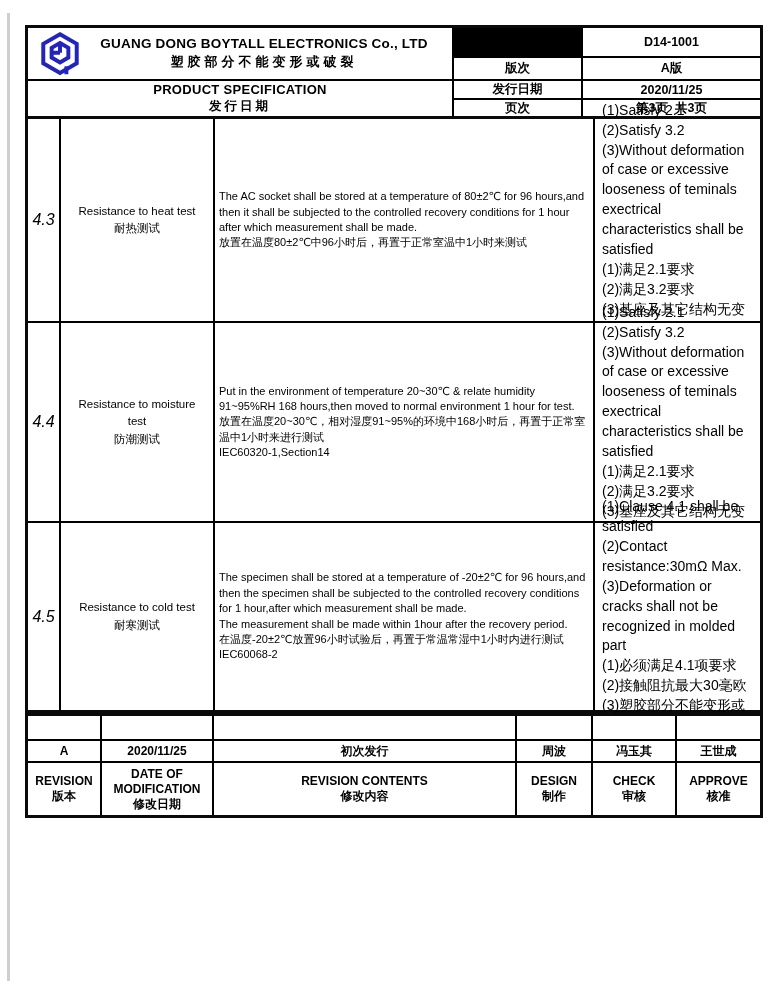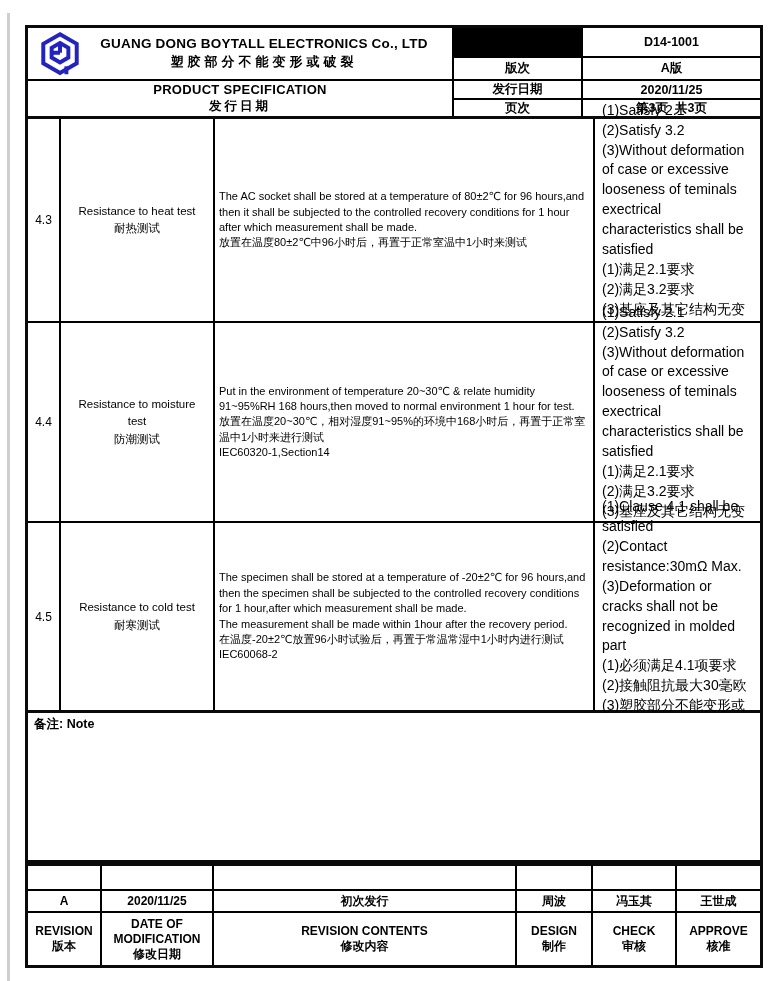--- a/index.html
+++ b/index.html
@@ -65,21 +65,22 @@
   .r1 { grid-row: 1; } .r2 { grid-row: 2; } .r3 { grid-row: 3; } .r4 { grid-row: 4; }
 
   
   .main-grid {
     border-top: 0;
     grid-template-columns: 31px 152px 378px 1fr;
     grid-template-rows: 202px 198px 187px;
   }
   .no-cell {
     display: flex; align-items: center; justify-content: center;
-    font-size: 12px;
+    font-size: 16px;
+    font-style: italic;
   }
   .name-cell {
     display: flex; flex-direction: column; align-items: center; justify-content: center;
     text-align: center; font-size: 11.5px; line-height: 1.5; padding: 16px;
   }
   .desc-cell {
     display: flex; align-items: center;
     padding: 6px 4px; font-size: 11px; line-height: 1.4;
   }
   .req-cell {
@@ -200,23 +201,20 @@
       <div class="req-cell">
         <div class="prewrap">(1)Clause 4.1 shall be satisfied
 (2)Contact resistance:30mΩ Max.
 (3)Deformation or cracks shall not be recognized in molded part
 (1)必须满足4.1项要求
 (2)接触阻抗最大30毫欧
 (3)塑胶部分不能变形或破裂</div>
       </div>
     </div>
 
-    <div class="grid note-grid">
-      <div class="note-cell">备注: Note</div>
-    </div>
 
     <div class="grid rev-grid">
 
       <div class="rev-cell"></div>
       <div class="rev-cell"></div>
       <div class="rev-cell"></div>
       <div class="rev-cell"></div>
       <div class="rev-cell"></div>
       <div class="rev-cell"></div>
 

